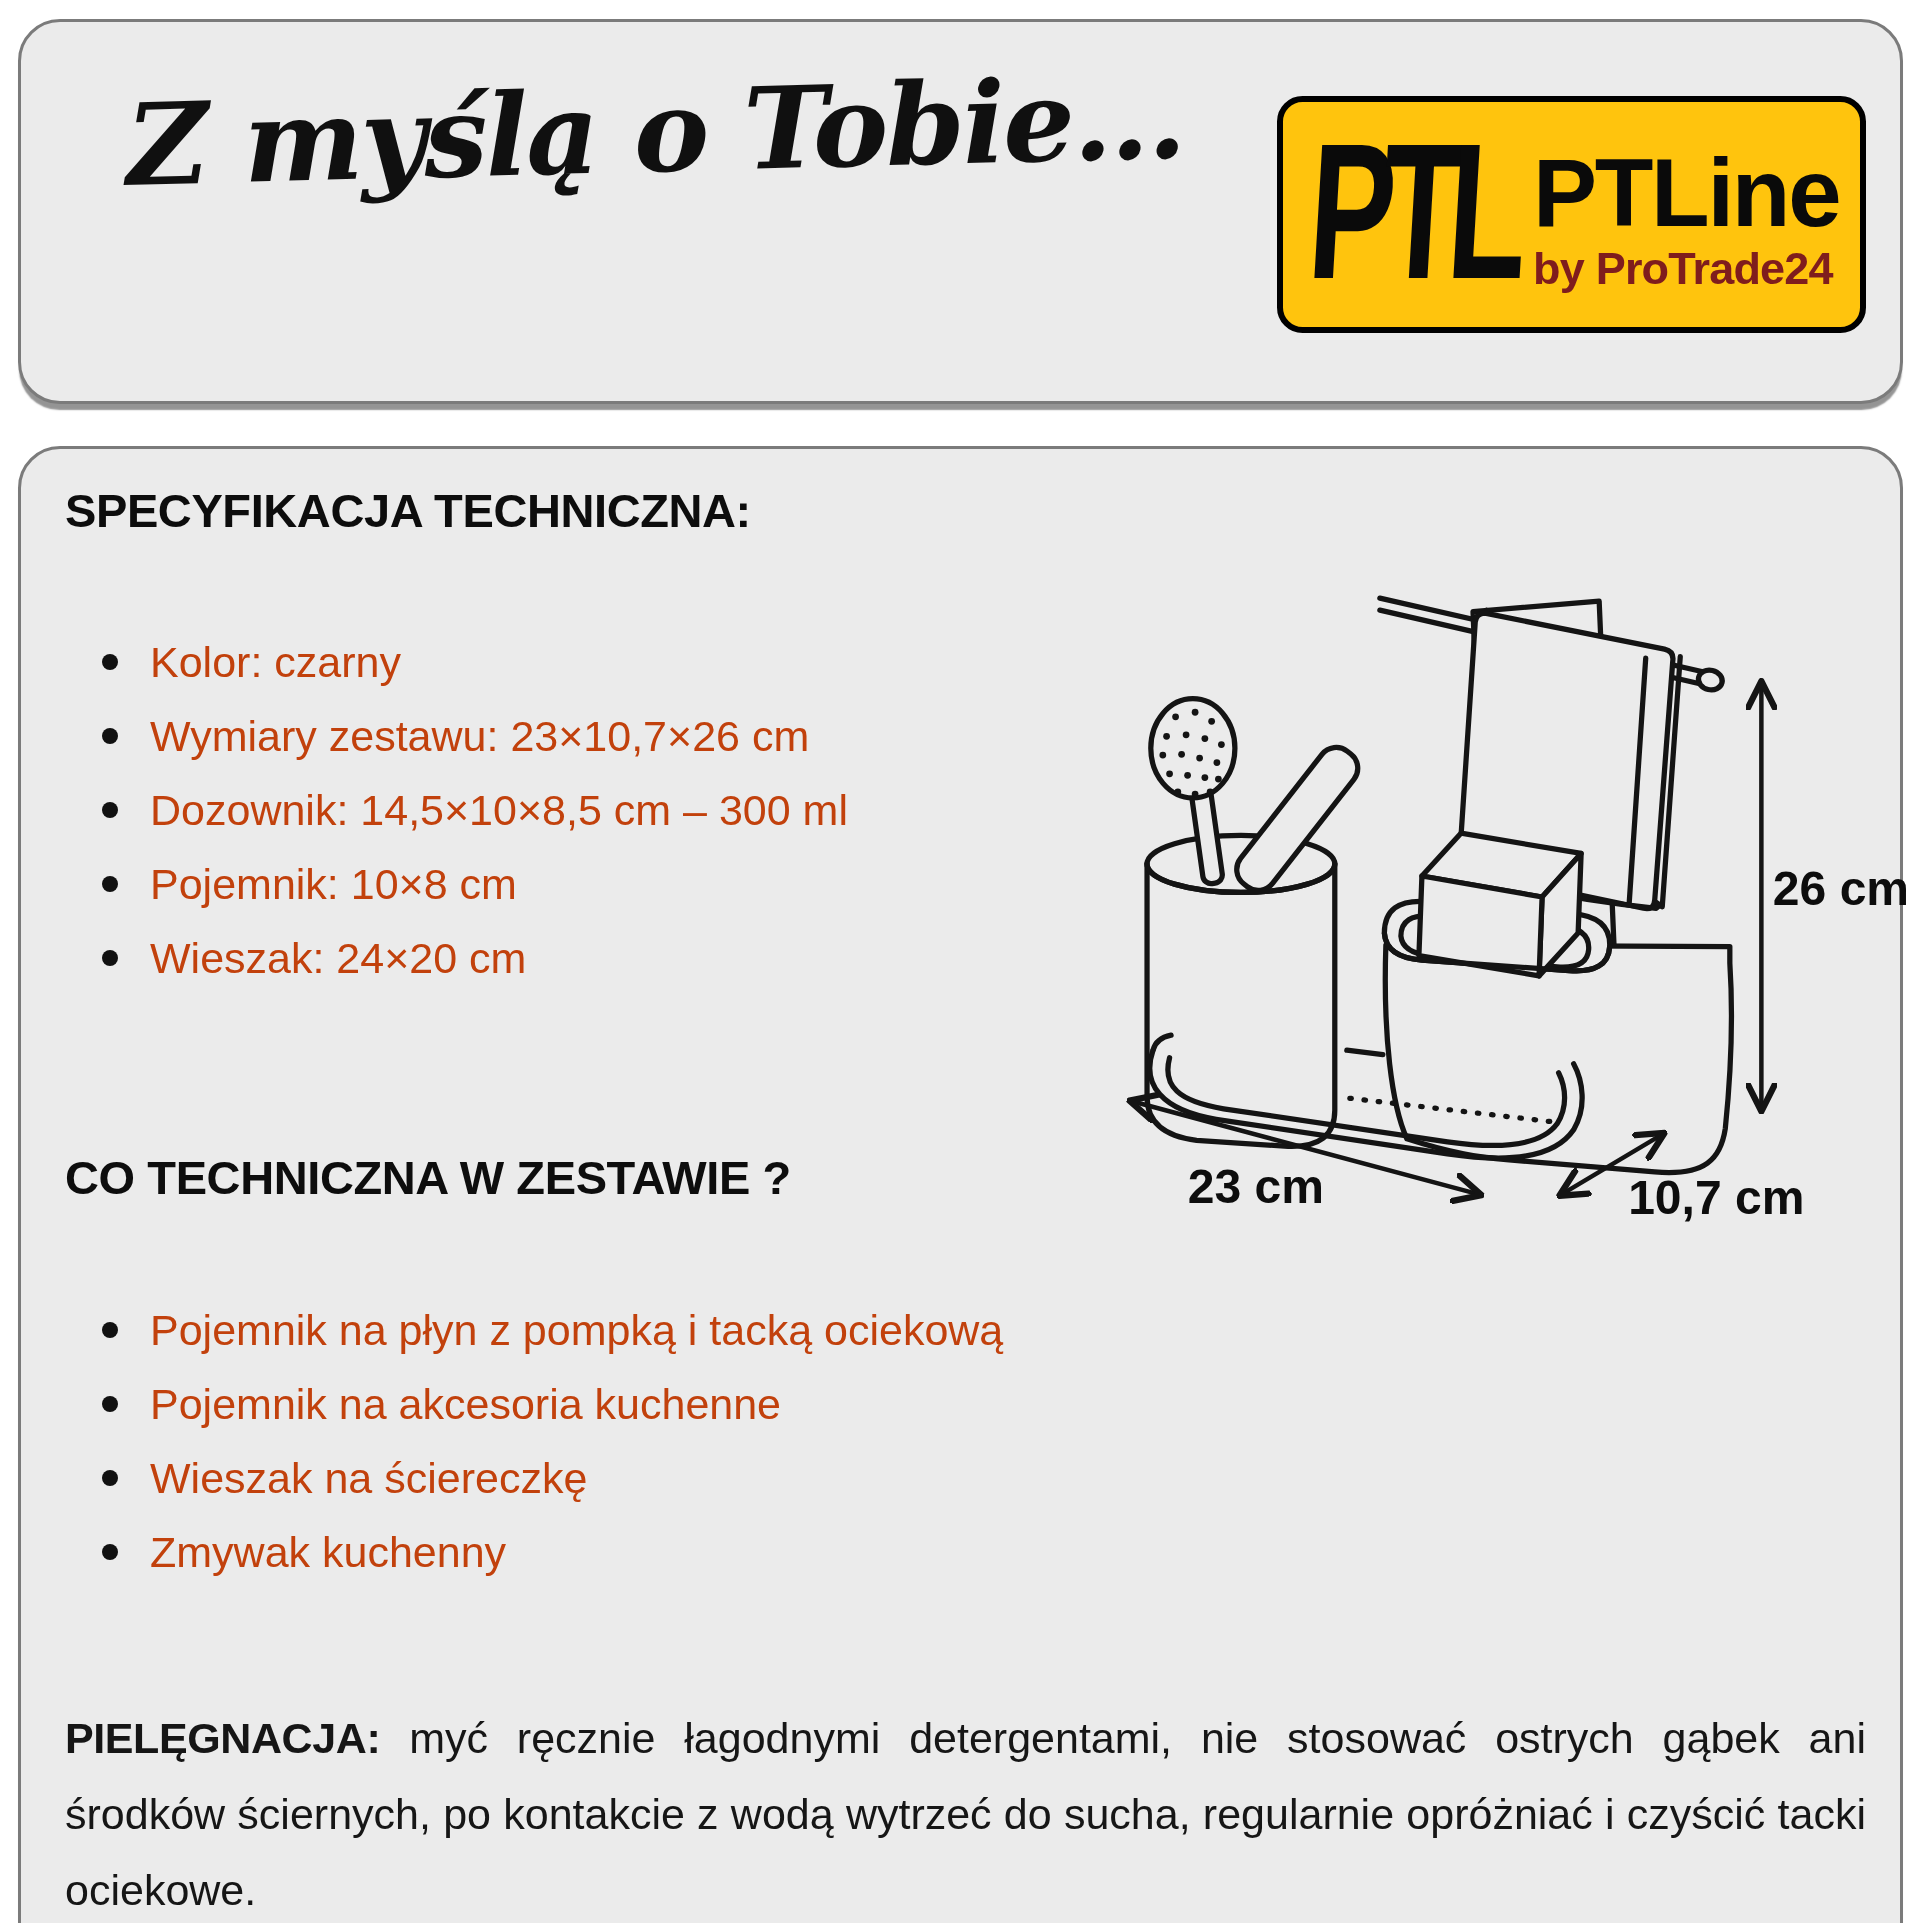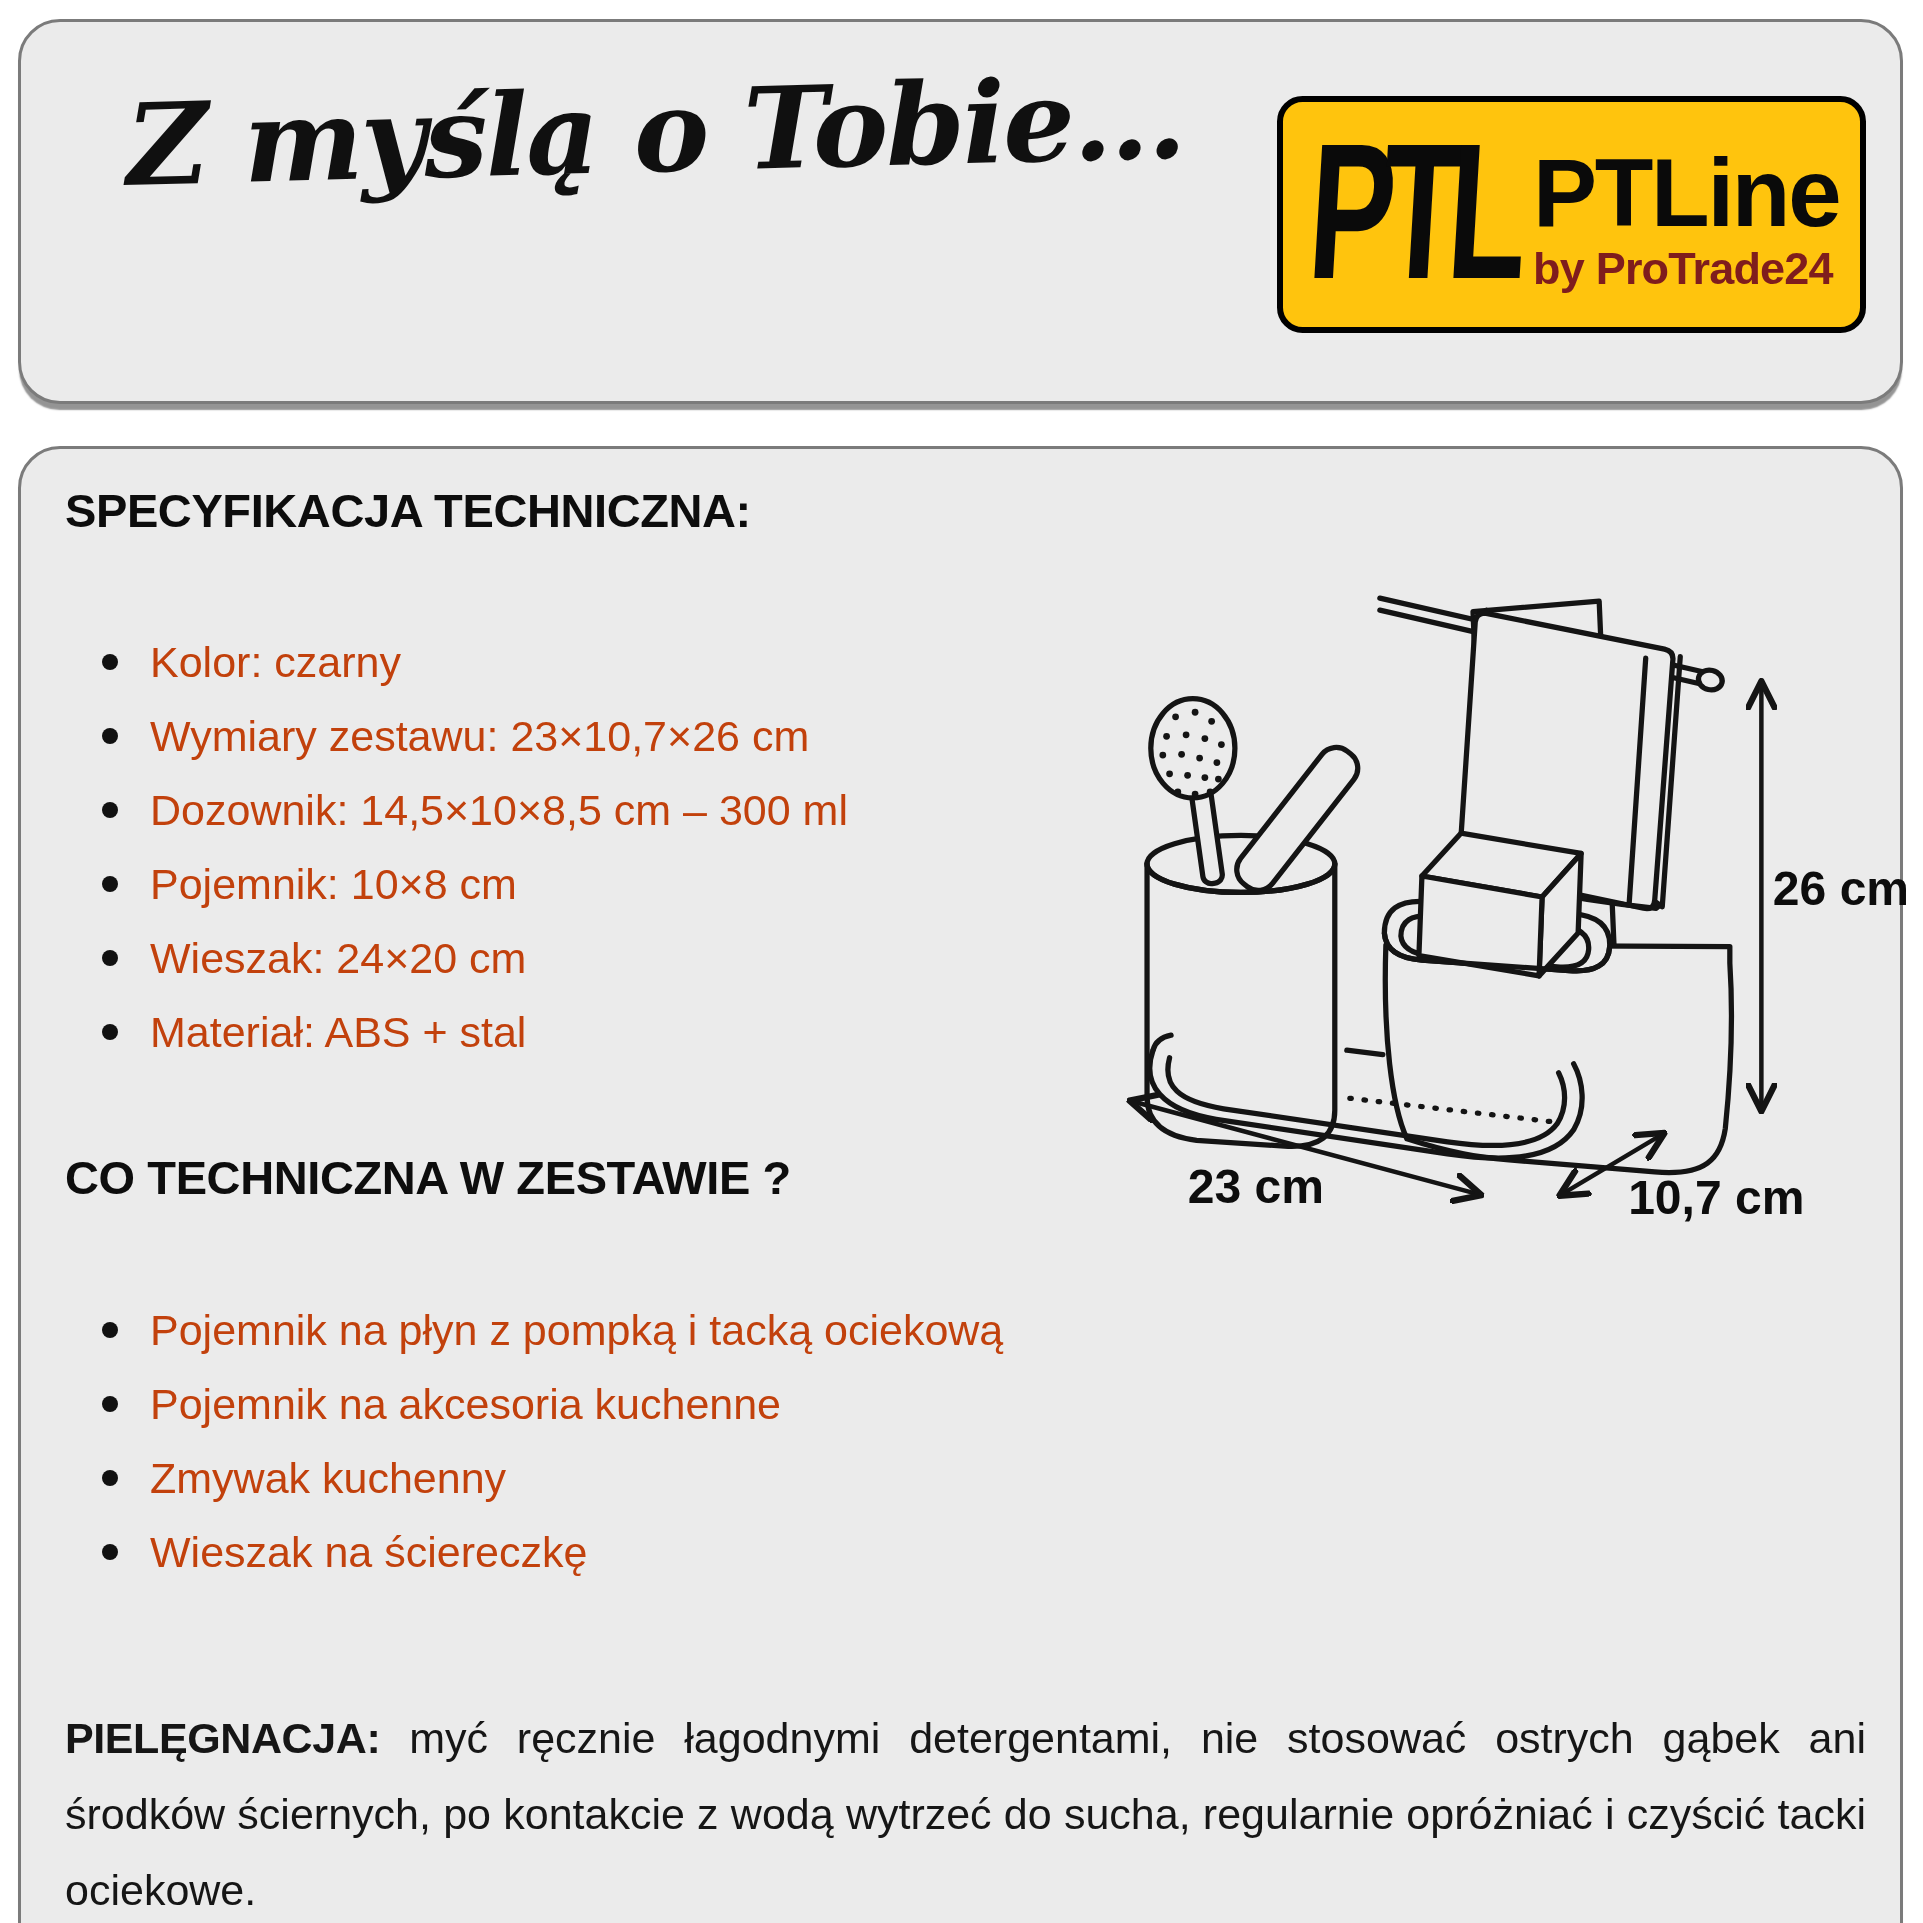--- a/index.html
+++ b/index.html
@@ -128,21 +128,20 @@
   <div class="card card-main">
 
     <div class="sec-heading heading-spec">SPECYFIKACJA TECHNICZNA:</div>
 
     <ul class="blist list-spec">
       <li>Kolor: czarny</li>
       <li>Wymiary zestawu: 23×10,7×26 cm</li>
       <li>Dozownik: 14,5×10×8,5 cm – 300 ml</li>
       <li>Pojemnik: 10×8 cm</li>
       <li>Wieszak: 24×20 cm</li>
-      <li>Materiał: ABS + stal</li>
     </ul>
 
     <svg class="diagram" viewBox="0 0 1140 980">
       <defs>
         <marker id="ah" viewBox="0 0 12 12" refX="10" refY="6" markerWidth="7" markerHeight="7" orient="auto-start-reverse">
           <path d="M1 1 L11 6 L1 11" fill="none" stroke="#141414" stroke-width="2.4" stroke-linecap="round" stroke-linejoin="round"></path>
         </marker>
       </defs>
 
       <g>
@@ -222,21 +221,21 @@
         <text class="dimlabel" x="267" y="898" text-anchor="middle">23 cm</text>
         <text class="dimlabel" x="880" y="912" text-anchor="middle">10,7 cm</text>
       </g>
     </svg>
 
     <div class="sec-heading heading-set">CO TECHNICZNA W ZESTAWIE ?</div>
 
     <ul class="blist list-set">
       <li>Pojemnik na płyn z pompką i tacką ociekową</li>
       <li>Pojemnik na akcesoria kuchenne</li>
+      <li>Wieszak na ściereczkę</li>
       <li>Zmywak kuchenny</li>
-      <li>Wieszak na ściereczkę</li>
     </ul>
 
     <p class="care"><b>PIELĘGNACJA:</b>&nbsp;<span>myć ręcznie łagodnymi detergentami, nie stosować ostrych gąbek ani środków ściernych, po kontakcie z wodą wytrzeć do sucha, regularnie opróżniać i czyścić tacki ociekowe.</span></p>
 
   </div>
 </div>
 
 
 </body></html>

